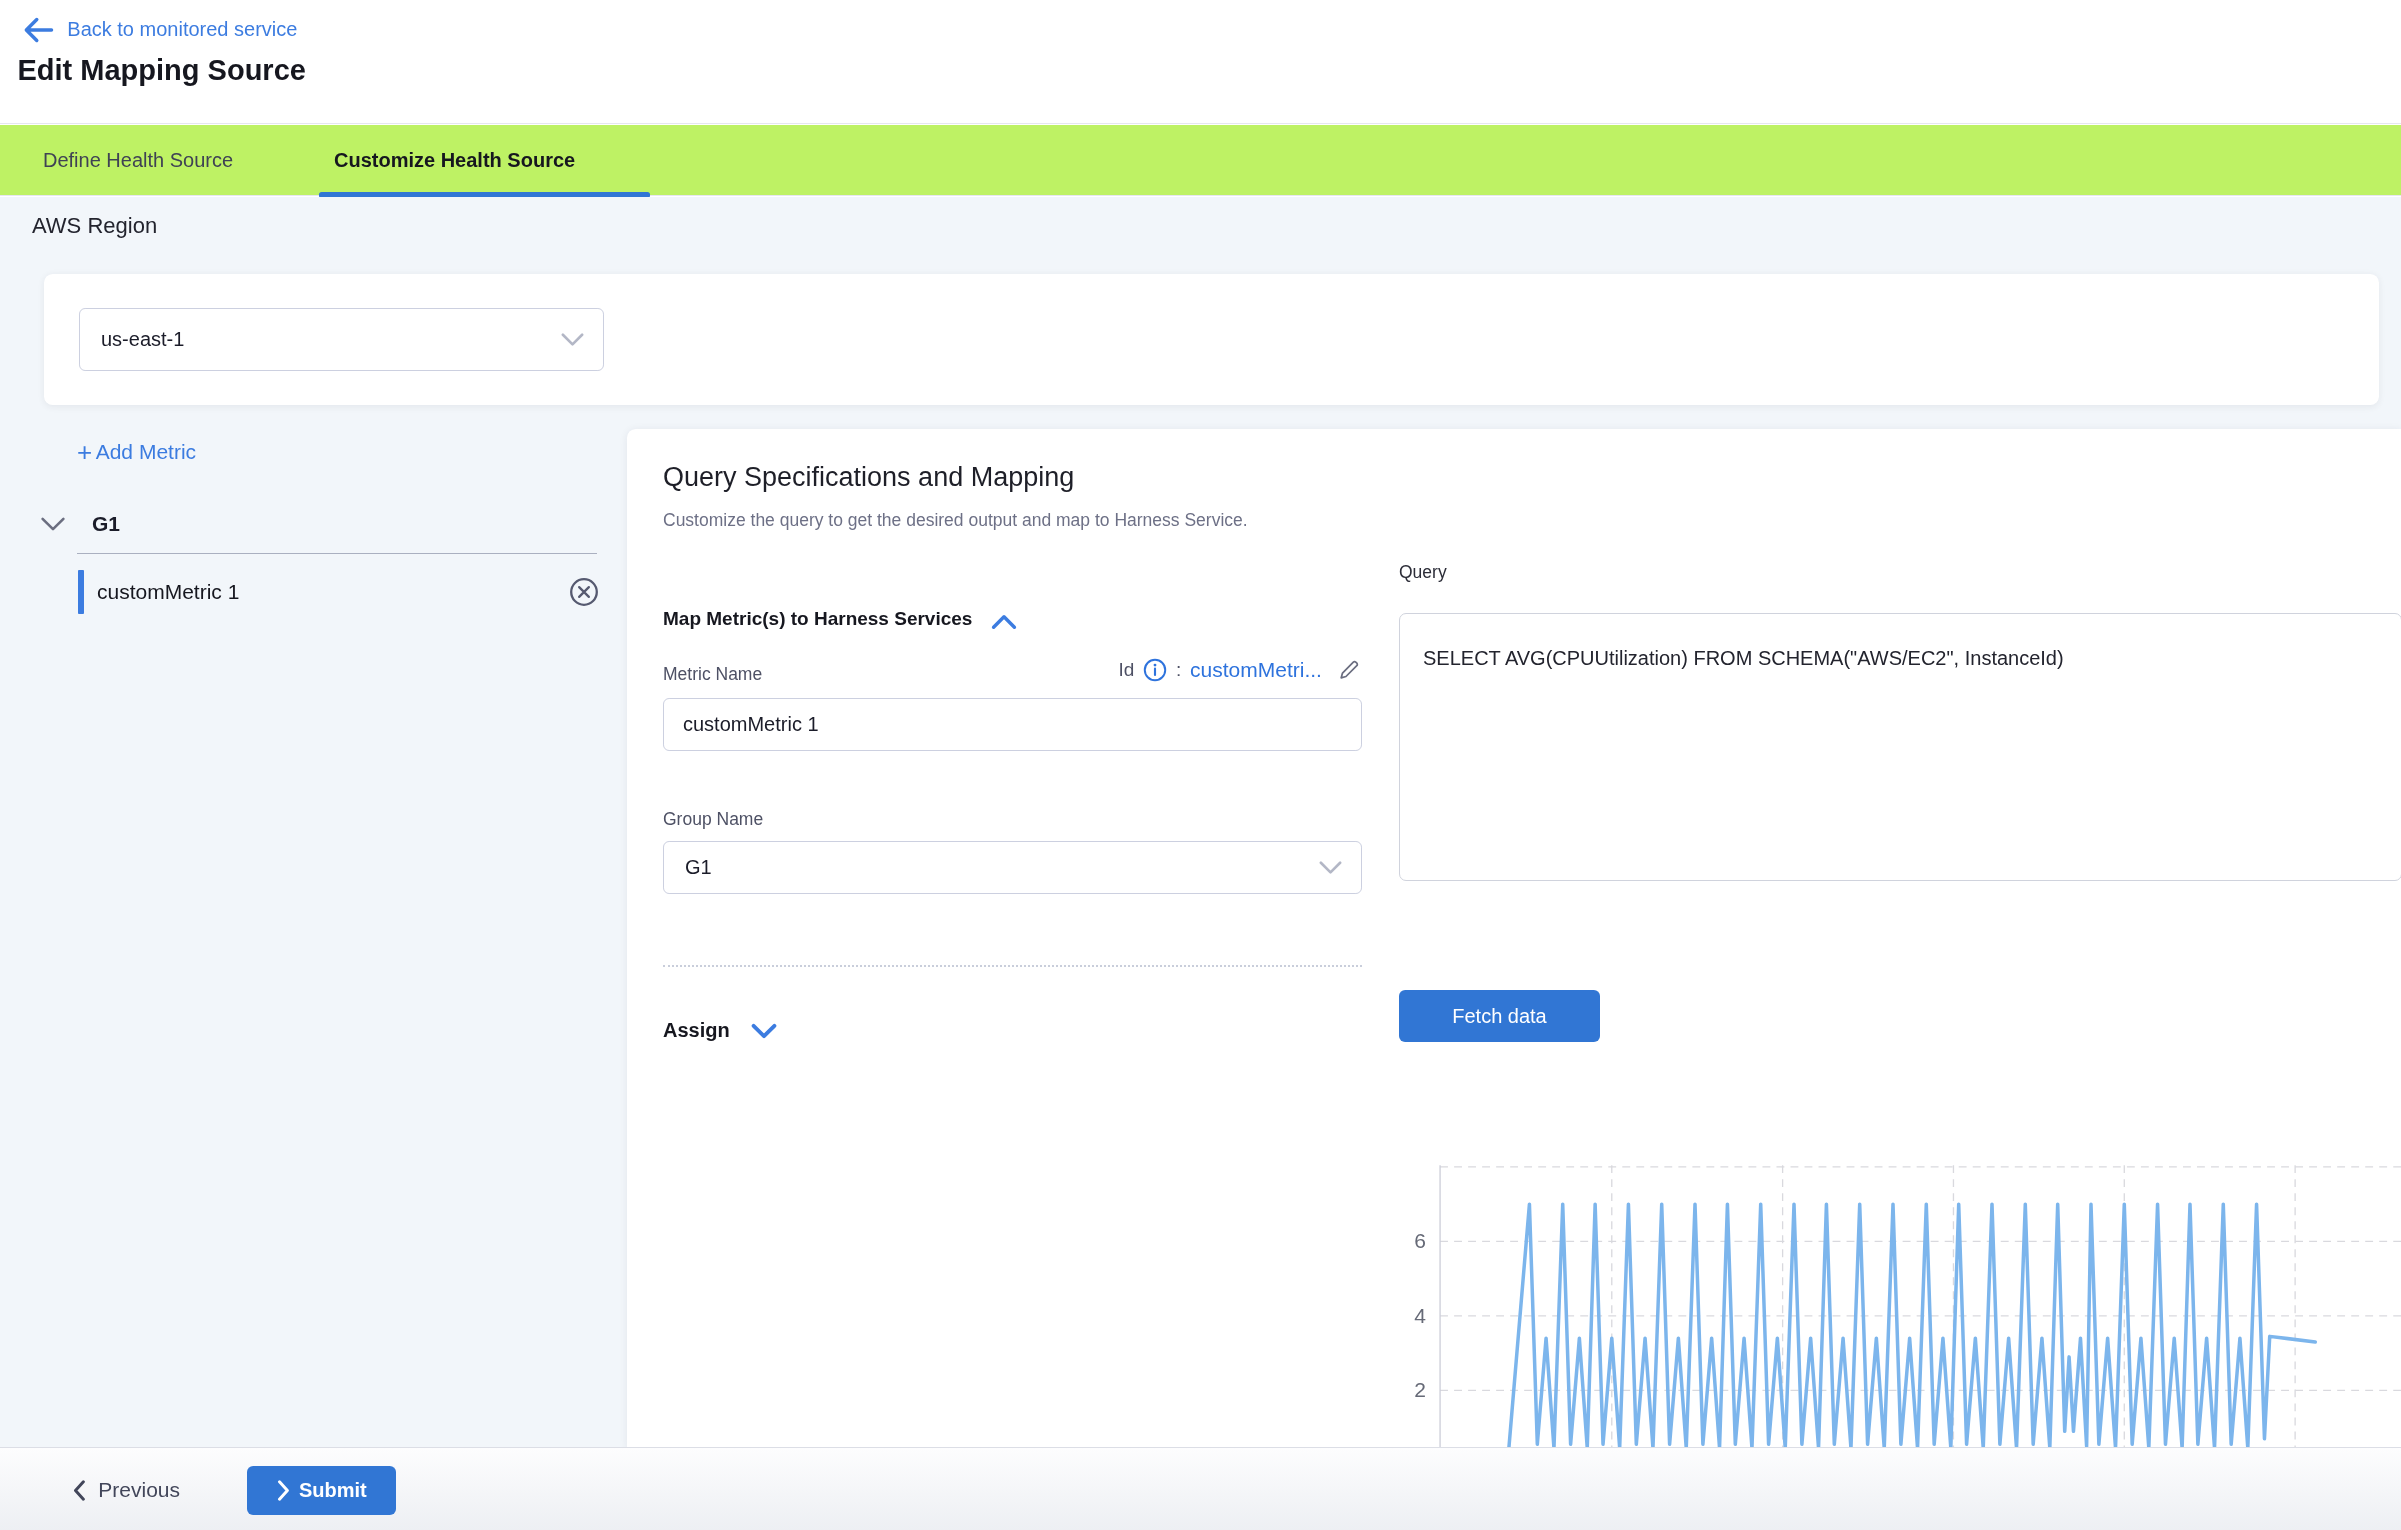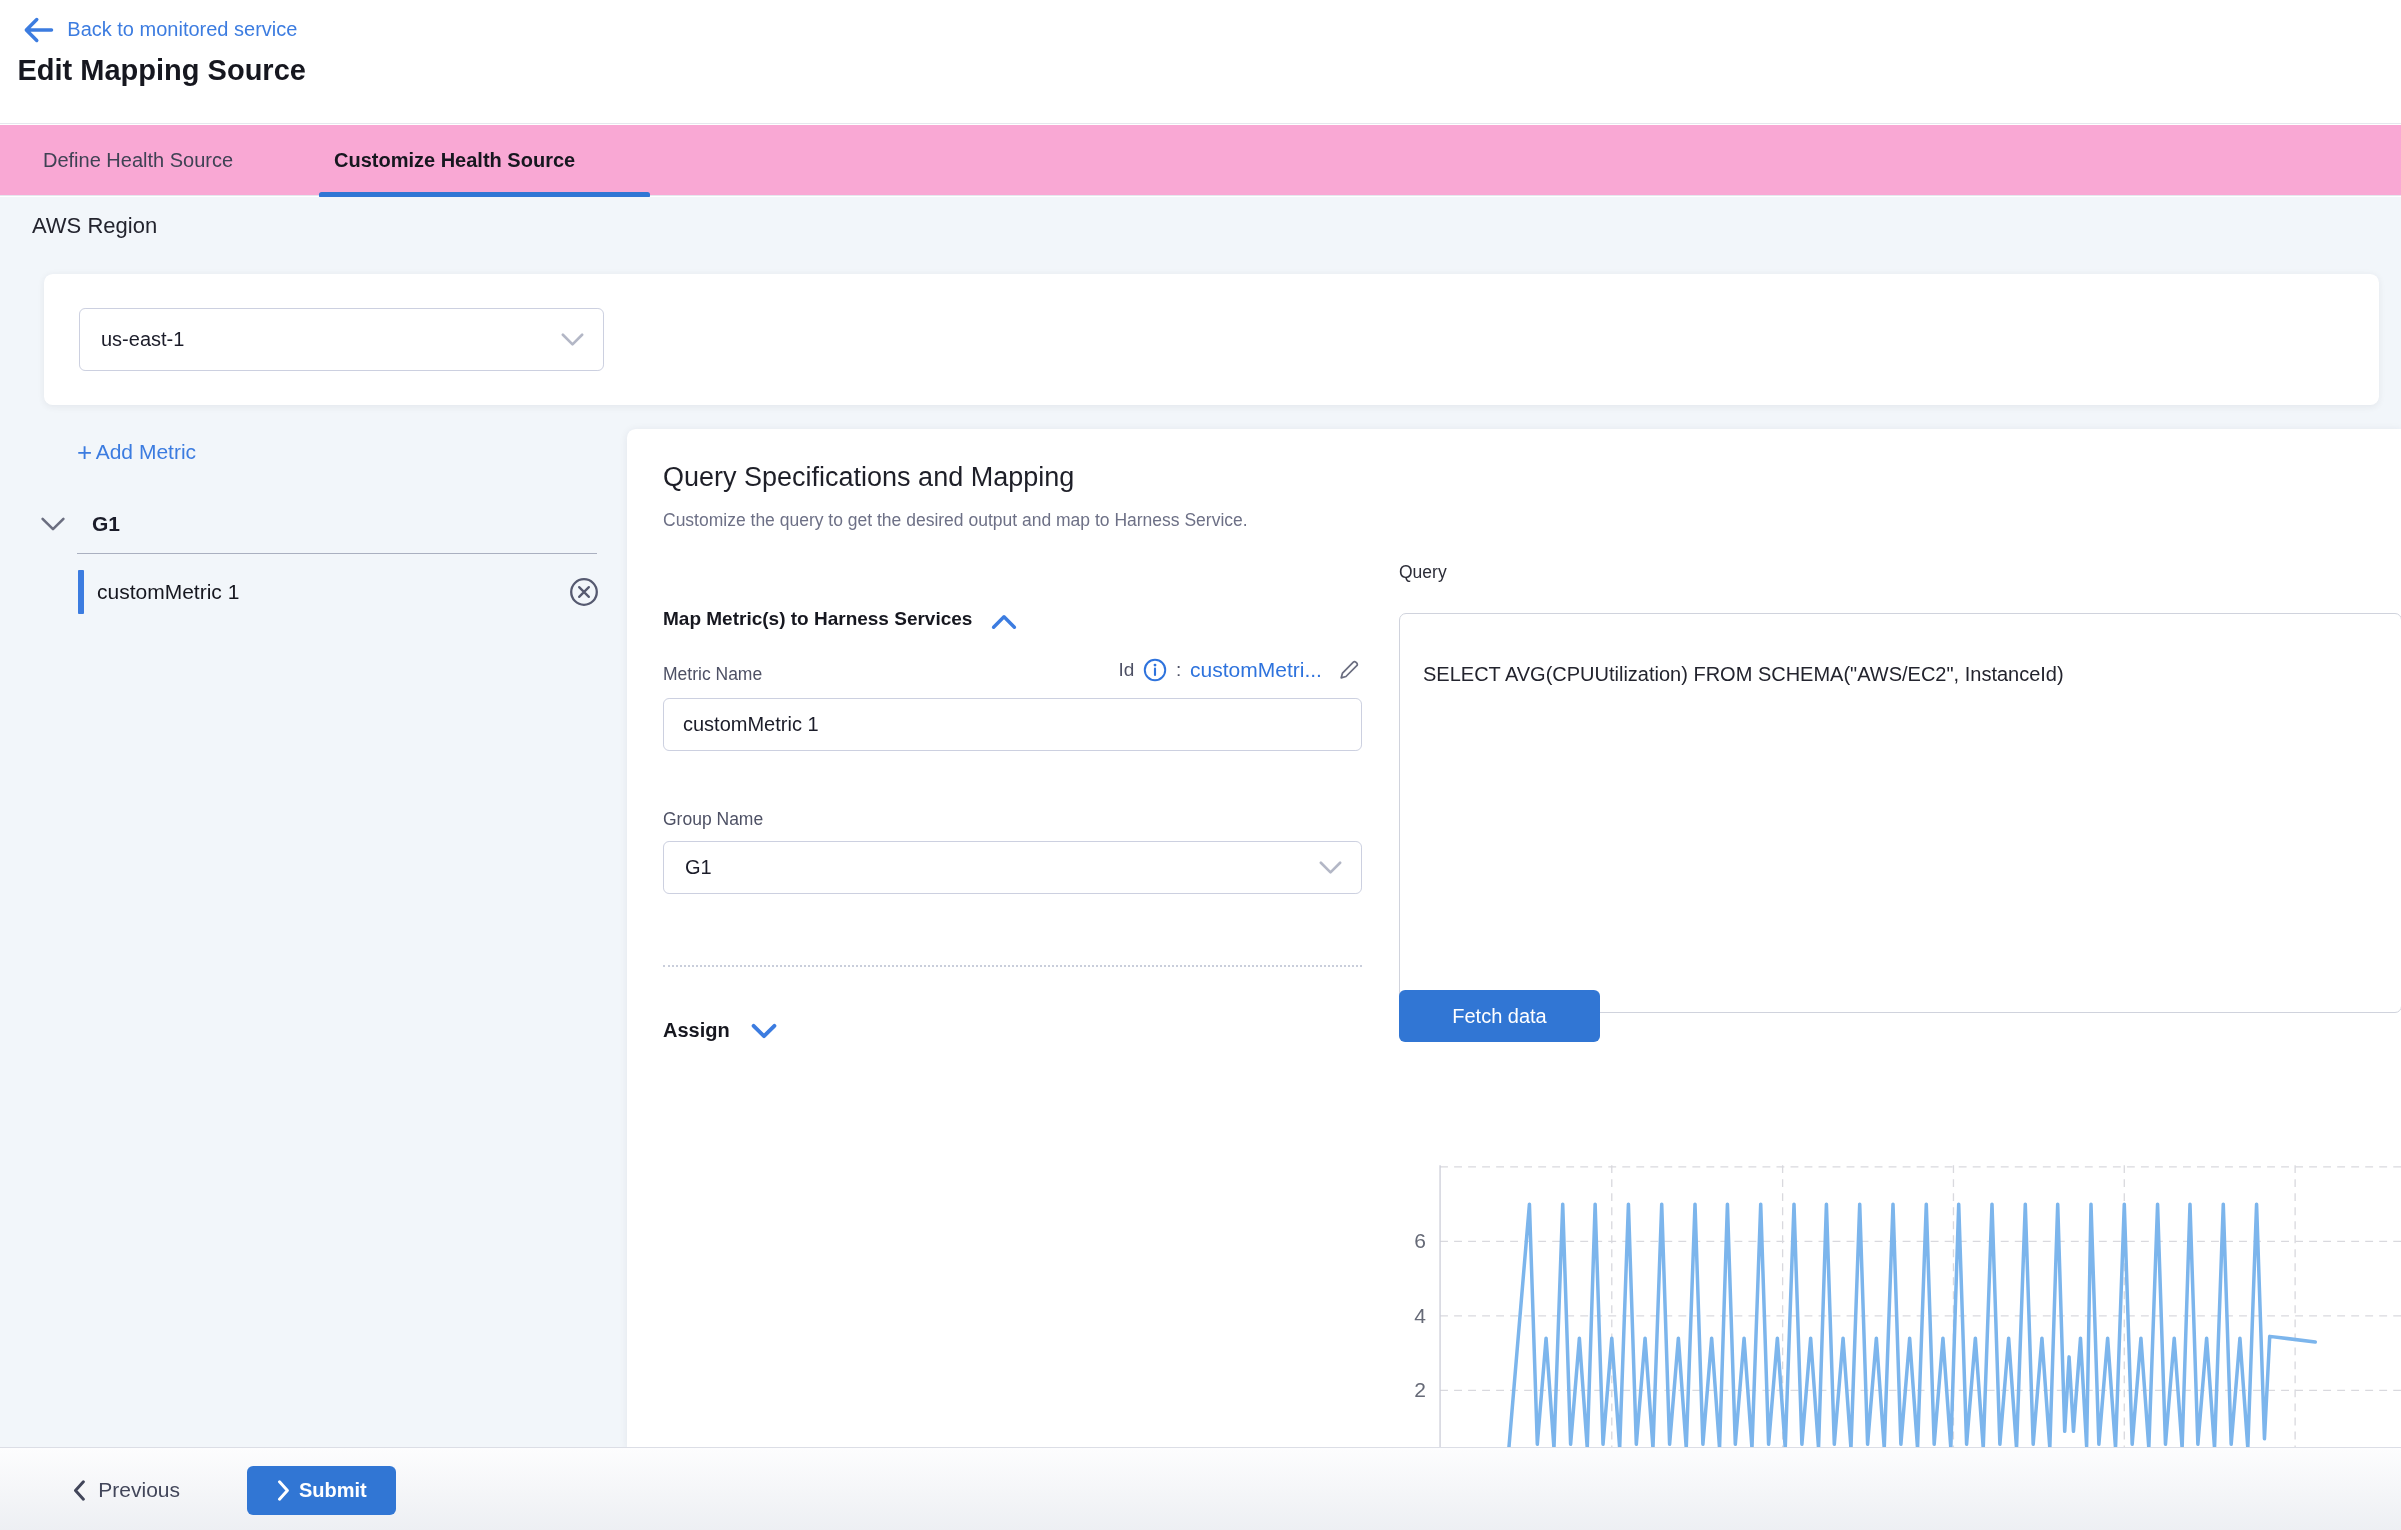--- a/index.html
+++ b/index.html
@@ -8,21 +8,21 @@
   .screen { position:relative; width:2401px; height:1531px; overflow:hidden; background:#ffffff; }
 
   
   .topbar { position:absolute; left:0; top:0; width:100%; height:124px; background:#fff; border-bottom:0.9px solid #e6e7ee; }
   .back-row { position:absolute; left:22px; top:12.3px; height:35px; display:flex; align-items:center; gap:12.3px; cursor:pointer; }
   .back-arrow { width:33px; height:28px; }
   .back-label { font-size:20px; color:#3c7ce0; }
   .page-title { position:absolute; left:17.5px; top:54px; font-size:29px; font-weight:bold; color:#16171f; }
 
   
-  .tabbar { position:absolute; left:0; top:125px; width:100%; height:71px; background:#f9a8d4; border-bottom:0.9px solid #e6e7ee; }
+  .tabbar { position:absolute; left:0; top:125px; width:100%; height:71px; background:#bef264; border-bottom:0.9px solid #e6e7ee; }
   .tab { position:absolute; top:0; height:100%; display:flex; align-items:center; font-size:20px; }
   .tab-define { left:43px; color:#3f4254; }
   .tab-customize { left:334px; color:#16171f; font-weight:bold; }
   .tab-underline { position:absolute; left:319px; bottom:-2.6px; width:331px; height:5.3px; border-radius:2.6px; background:#3176d4; }
 
   
   .content { position:absolute; left:0; top:197px; width:100%; height:1250px; background:#f2f6fa; }
   .region-label { position:absolute; left:32px; top:16px; font-size:22px; color:#23242e; }
   .region-card { position:absolute; left:44px; top:77px; width:2335px; height:131px; background:#fff; border-radius:8.8px; box-shadow:0 1.8px 7px rgba(40,41,61,.07); }
   .select-box { position:absolute; background:#fff; border:0.9px solid #ccd0e0; border-radius:6.1px; display:flex; align-items:center; padding:12px 21px; font-size:20px; color:#1b1c29; cursor:pointer; }
@@ -57,21 +57,21 @@
   .id-value { font-size:21px; color:#2e73dd; cursor:pointer; }
   .pencil { width:26px; height:26px; margin-left:5.3px; cursor:pointer; }
   .text-input { position:absolute; left:36px; top:269px; width:699px; height:53px; background:#fff; border:0.9px solid #ccd0e0; border-radius:6.1px; padding:0 19px; font-size:20px; color:#1b1c29; font-family:"Liberation Sans","DejaVu Sans",sans-serif; }
   .groupname-label { position:absolute; left:36px; top:380px; }
   .group-select { left:36px; top:412px; width:699px; height:53px; }
   .assign-sep { position:absolute; left:36px; top:536px; width:699px; border-top:2.6px dotted #c9cedb; }
   .assign-row { position:absolute; left:36px; top:590px; display:flex; align-items:center; gap:21px; }
   .assign-title { font-size:20px; font-weight:bold; color:#16171f; }
 
   .query-label { position:absolute; left:772px; top:133px; font-size:17.5px; color:#2c2d38; }
-  .query-box { position:absolute; left:772px; top:184px; width:1003px; height:400px; background:#fff; border:0.9px solid #d0d3dd; border-radius:7px; padding:46px 23px; font-size:20px; color:#23242e; line-height:1.4; }
+  .query-box { position:absolute; left:772px; top:184px; width:1003px; height:268px; background:#fff; border:0.9px solid #d0d3dd; border-radius:7px; padding:30px 23px; font-size:20px; color:#23242e; line-height:1.4; }
   .fetch-btn { position:absolute; left:772px; top:561px; width:201px; height:52px; background:#3176d4; border:none; border-radius:6.1px; color:#fff; font-size:20px; font-family:"Liberation Sans","DejaVu Sans",sans-serif; cursor:pointer; }
 
   .chart-wrap { position:absolute; left:757px; top:736px; width:1018px; height:282px; overflow:hidden; }
   .chart-wrap svg { display:block; }
   .grid { stroke:#d9d9de; stroke-width:1.5; stroke-dasharray:9 7; fill:none; }
   .axis { stroke:#ccced8; stroke-width:1.5; fill:none; }
   .tick { fill:#666a77; font-size:24px; text-anchor:end; font-family:"Liberation Sans","DejaVu Sans",sans-serif; }
   .series { fill:none; stroke-width:4; stroke-linejoin:round; stroke-linecap:round; }
 
   

